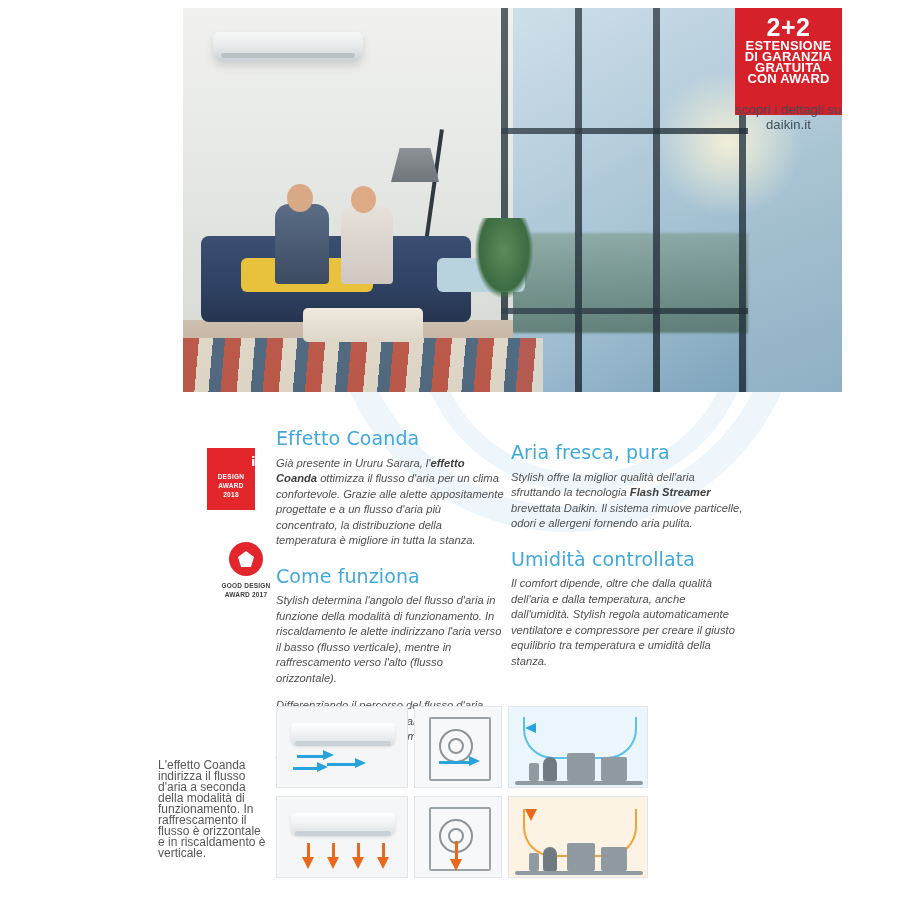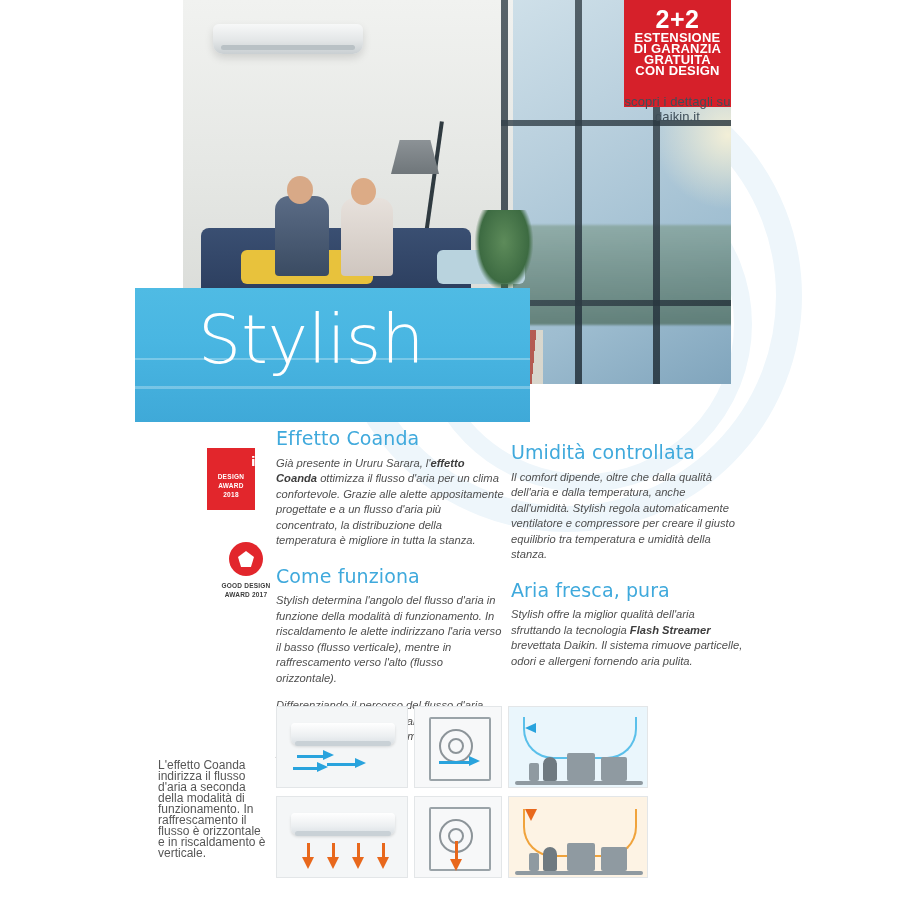--- a/index.html
+++ b/index.html
@@ -38,22 +38,22 @@
     border-radius: 50%;
     border: 26px solid #eef6fb;
   }
   .wm1 { left: 0; top: 0; width: 420px; height: 420px; }
   .wm2 { left: 86px; top: 96px; width: 300px; height: 300px; border-width: 18px; }
 
   
   .hero {
     position: absolute;
     left: 183px;
-    top: 0px;
-    width: 548px;
+    top: 8px;
+    width: 659px;
     height: 384px;
     overflow: hidden;
     z-index: 1;
   }
   .hero-sky {
     position: absolute;
     inset: 0;
     background: linear-gradient(160deg, #d9e7ef 0%, #c3d7e3 38%, #a9c4d4 60%, #8fb0c4 100%);
   }
   
@@ -504,30 +504,25 @@
     <div class="person p-woman"></div>
     <div class="p-woman-head"></div>
     <div class="plant"></div>
     <div class="table"></div>
 
     <div class="badge">
       <div class="badge-title">2+2</div>
       <div class="badge-l1">ESTENSIONE</div>
       <div class="badge-l2">DI GARANZIA</div>
       <div class="badge-l3">GRATUITA</div>
-      <div class="badge-l4">CON DESIGN</div>
+      <div class="badge-l4">CON AWARD</div>
       <div class="badge-note">scopri i dettagli su daikin.it</div>
     </div>
   </div>
 
-  <div class="banner">
-    <div class="banner-stripe s1"></div>
-    <div class="banner-stripe s2"></div>
-    <div class="banner-title">Stylish</div>
-  </div>
 
   <div class="awards">
     <div class="if-award">
       <div class="if-mark">iF</div>
       <div>DESIGN</div>
       <div>AWARD</div>
       <div>2018</div>
     </div>
     <div class="gd-award">
       <div class="gd-circle"></div>
@@ -544,27 +539,27 @@
 
     <div class="block mid-head">
       <h2 class="head">Come funziona</h2>
       <p>Stylish determina l'angolo del flusso d'aria in funzione della modalità di funzionamento. In riscaldamento le alette indirizzano l'aria verso il basso (flusso verticale), mentre in raffrescamento verso l'alto (flusso orizzontale).</p>
       <p>Differenziando il percorso del flusso d'aria, Stylish previene correnti d'aria e garantisce una temperatura più uniforme e confortevole per gli occupanti.</p>
     </div>
   </div>
 
   <div class="col col-right">
     <div class="block">
+      <h2 class="head">Aria fresca, pura</h2>
+      <p><span>Stylish offre la miglior qualità dell'aria sfruttando la tecnologia </span><span class="b">Flash Streamer</span><span> brevettata Daikin. Il sistema rimuove particelle, odori e allergeni fornendo aria pulita.</span></p>
+    </div>
+
+    <div class="block">
       <h2 class="head">Umidità controllata</h2>
       <p>Il comfort dipende, oltre che dalla qualità dell'aria e dalla temperatura, anche dall'umidità. Stylish regola automaticamente ventilatore e compressore per creare il giusto equilibrio tra temperatura e umidità della stanza.</p>
-    </div>
-
-    <div class="block">
-      <h2 class="head">Aria fresca, pura</h2>
-      <p><span>Stylish offre la miglior qualità dell'aria sfruttando la tecnologia </span><span class="b">Flash Streamer</span><span> brevettata Daikin. Il sistema rimuove particelle, odori e allergeni fornendo aria pulita.</span></p>
     </div>
   </div>
 
   <div class="caption">L'effetto Coanda indirizza il flusso d'aria a seconda della modalità di funzionamento. In raffrescamento il flusso è orizzontale e in riscaldamento è verticale.</div>
 
   <div class="strip">
 
     <div class="cell r1 c1">
       <div class="unit"></div>
       <div class="unit-slot"></div>

